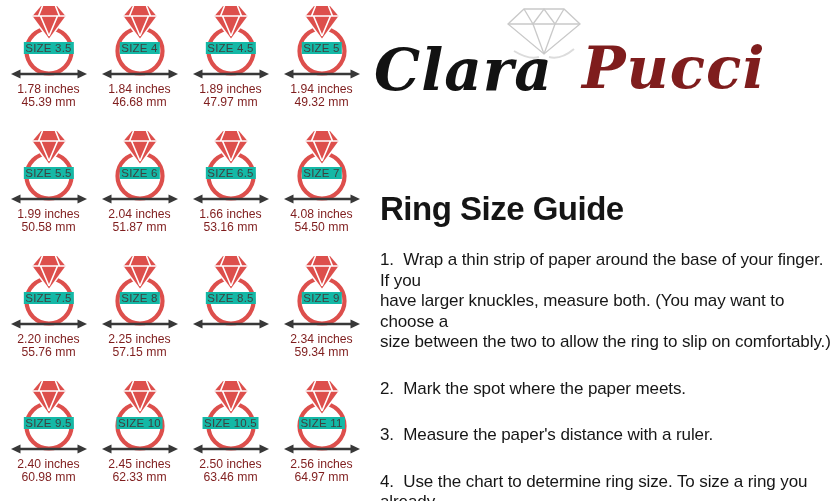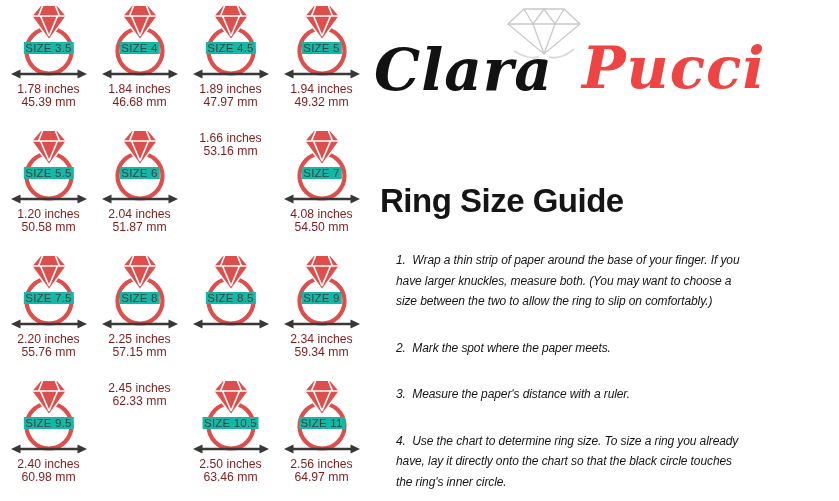--- a/index.html
+++ b/index.html
@@ -29,28 +29,28 @@
   .logo { position:absolute; left:0; top:0; width:462px; height:130px; }
   .logo-script {
     position:absolute; font-family:"DejaVu Serif", serif; font-style:italic;
     font-weight:bold; font-size:58px; letter-spacing:1px; white-space:nowrap;
   }
   .clara { left:0px; top:36px; }
   .pucci { left:208px; top:34px; }
   .logo-diamond { position:absolute; left:128px; top:4px; }
 
   .guide-title {
-    position:absolute; left:6px; top:182px; margin:0;
+    position:absolute; left:6px; top:190px; margin:0;
     font-size:33px; font-weight:bold; color:#151515; letter-spacing:-.5px;
     white-space:nowrap;
   }
   .steps { position:absolute; left:6px; top:250px; width:456px; }
   .step {
-    margin:0 0 26px 16px; font-size:12px; line-height:20.5px; color:#161616;
-    letter-spacing:-.1px; white-space:pre-line;font-style:italic;
+    margin:0 0 26px 0; font-size:17px; line-height:20.5px; color:#161616;
+    letter-spacing:-.1px; white-space:pre-line;
   }
 </style>
 </head>
 <body>
 
 <div class="canvas">
 
   <div class="ring-grid">
 
       <div class="ring-cell">
@@ -141,21 +141,21 @@
             <path d="M29.5,12 L62.5,12 M39.5,2 L35.5,12 M52.5,2 L56.5,12 M37.5,12 L46,32 M54.5,12 L46,32" stroke="#ffffff" stroke-width="1.6" fill="none"></path>
             <g>
               <line x1="15" y1="70" x2="77" y2="70" stroke-width="2.4" stroke="#383838"></line>
               <polygon points="8,70 17.5,65.4 17.5,74.6" fill="#383838"></polygon>
               <polygon points="84,70 74.5,65.4 74.5,74.6" fill="#383838"></polygon>
             </g>
           </svg>
           <span class="size-label">SIZE 5.5</span>
         </div>
         <div class="measure">
-          <span>1.20 inches</span>
+          <span>1.99 inches</span>
           <span>50.58 mm</span>
         </div>
       </div>
 
       <div class="ring-cell">
         <div class="ring-figure">
           <svg class="ring-svg" width="91" height="76" viewBox="0 0 91 76">
             <circle cx="46" cy="47" r="22.5" fill="none" stroke-width="4.2" stroke="#dd4f4c"></circle>
             <path d="M29.5,12 L38,2 L54,2 L62.5,12 L46,34.5 Z" stroke="#ffffff" stroke-width="3" paint-order="stroke" fill="#dd4f4c"></path>
             <path d="M29.5,12 L62.5,12 M39.5,2 L35.5,12 M52.5,2 L56.5,12 M37.5,12 L46,32 M54.5,12 L46,32" stroke="#ffffff" stroke-width="1.6" fill="none"></path>
@@ -167,20 +167,33 @@
           </svg>
           <span class="size-label">SIZE 6</span>
         </div>
         <div class="measure">
           <span>2.04 inches</span>
           <span>51.87 mm</span>
         </div>
       </div>
 
       <div class="ring-cell">
+        <div class="ring-figure">
+          <svg class="ring-svg" width="91" height="76" viewBox="0 0 91 76">
+            <circle cx="46" cy="47" r="22.5" fill="none" stroke-width="4.2" stroke="#dd4f4c"></circle>
+            <path d="M29.5,12 L38,2 L54,2 L62.5,12 L46,34.5 Z" stroke="#ffffff" stroke-width="3" paint-order="stroke" fill="#dd4f4c"></path>
+            <path d="M29.5,12 L62.5,12 M39.5,2 L35.5,12 M52.5,2 L56.5,12 M37.5,12 L46,32 M54.5,12 L46,32" stroke="#ffffff" stroke-width="1.6" fill="none"></path>
+            <g>
+              <line x1="15" y1="70" x2="77" y2="70" stroke-width="2.4" stroke="#383838"></line>
+              <polygon points="8,70 17.5,65.4 17.5,74.6" fill="#383838"></polygon>
+              <polygon points="84,70 74.5,65.4 74.5,74.6" fill="#383838"></polygon>
+            </g>
+          </svg>
+          <span class="size-label">SIZE 6.5</span>
+        </div>
         <div class="measure">
           <span>1.66 inches</span>
           <span>53.16 mm</span>
         </div>
       </div>
 
       <div class="ring-cell">
         <div class="ring-figure">
           <svg class="ring-svg" width="91" height="76" viewBox="0 0 91 76">
             <circle cx="46" cy="47" r="22.5" fill="none" stroke-width="4.2" stroke="#dd4f4c"></circle>
@@ -290,20 +303,33 @@
           </svg>
           <span class="size-label">SIZE 9.5</span>
         </div>
         <div class="measure">
           <span>2.40 inches</span>
           <span>60.98 mm</span>
         </div>
       </div>
 
       <div class="ring-cell">
+        <div class="ring-figure">
+          <svg class="ring-svg" width="91" height="76" viewBox="0 0 91 76">
+            <circle cx="46" cy="47" r="22.5" fill="none" stroke-width="4.2" stroke="#dd4f4c"></circle>
+            <path d="M29.5,12 L38,2 L54,2 L62.5,12 L46,34.5 Z" stroke="#ffffff" stroke-width="3" paint-order="stroke" fill="#dd4f4c"></path>
+            <path d="M29.5,12 L62.5,12 M39.5,2 L35.5,12 M52.5,2 L56.5,12 M37.5,12 L46,32 M54.5,12 L46,32" stroke="#ffffff" stroke-width="1.6" fill="none"></path>
+            <g>
+              <line x1="15" y1="70" x2="77" y2="70" stroke-width="2.4" stroke="#383838"></line>
+              <polygon points="8,70 17.5,65.4 17.5,74.6" fill="#383838"></polygon>
+              <polygon points="84,70 74.5,65.4 74.5,74.6" fill="#383838"></polygon>
+            </g>
+          </svg>
+          <span class="size-label">SIZE 10</span>
+        </div>
         <div class="measure">
           <span>2.45 inches</span>
           <span>62.33 mm</span>
         </div>
       </div>
 
       <div class="ring-cell">
         <div class="ring-figure">
           <svg class="ring-svg" width="91" height="76" viewBox="0 0 91 76">
             <circle cx="46" cy="47" r="22.5" fill="none" stroke-width="4.2" stroke="#dd4f4c"></circle>
@@ -354,21 +380,21 @@
           <line x1="6" y1="20" x2="78" y2="20"></line>
           <polyline points="22,5 31,20 42,5 53,20 62,5"></polyline>
           <line x1="31" y1="20" x2="42" y2="50"></line>
           <line x1="53" y1="20" x2="42" y2="50"></line>
         </g>
         <g fill="none" stroke="#dcdcdc" stroke-width="2">
           <path d="M12,47 Q27,56 37,53"></path>
           <path d="M47,53 Q59,56 72,45"></path>
         </g>
       </svg>
-      <span class="logo-script pucci" style="color: #ef4444;">Pucci</span>
+      <span class="logo-script pucci" style="color: #7f1d1d;">Pucci</span>
     </div>
 
     <h1 class="guide-title">Ring Size Guide</h1>
 
     <div class="steps">
 
         <p class="step">1.&nbsp; Wrap a thin strip of paper around the base of your finger. If you
 have larger knuckles, measure both. (You may want to choose a
 size between the two to allow the ring to slip on comfortably.)</p>
 

